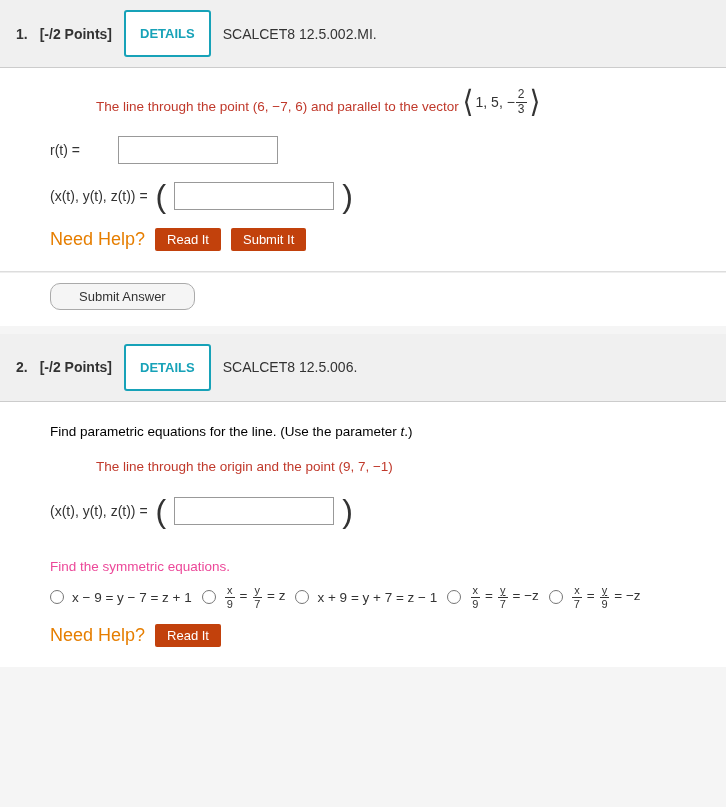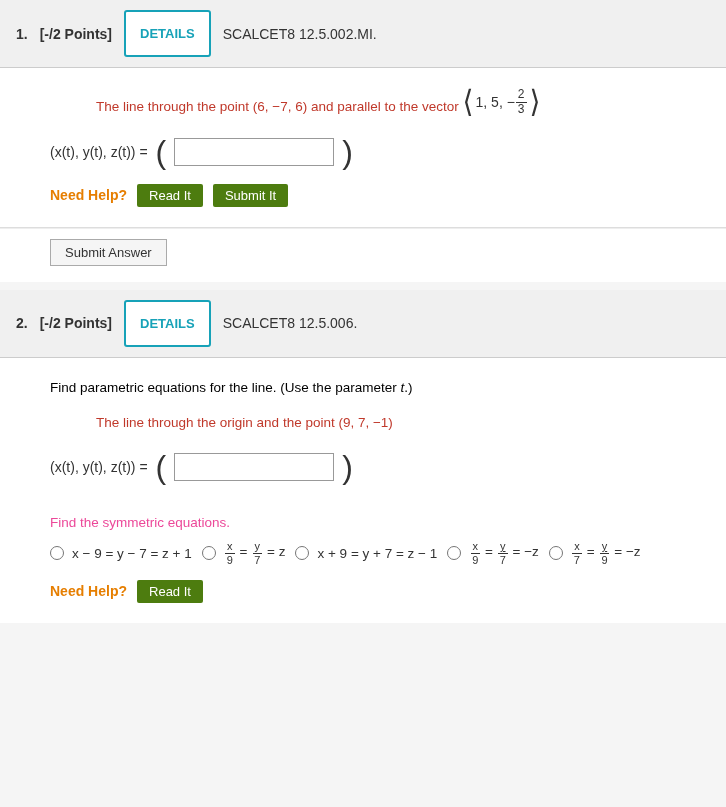--- a/index.html
+++ b/index.html
@@ -104,48 +104,48 @@
 
     .need-help-row {
       display: flex;
       align-items: center;
       gap: 10px;
       margin-top: 14px;
     }
 
     .need-help-label {
       color: #e67e00;
-      font-weight: bold;
-      font-size: 14px;
+      font-weight: normal;
+      font-size: 18px;
     }
 
     .help-btn {
-      background: #4d7c0f;
+      background: #c2410c;
       color: #fff;
       border: none;
       padding: 4px 12px;
       font-size: 13px;
       cursor: pointer;
       border-radius: 2px;
       font-weight: normal;
     }
 
     .submit-section {
       padding: 10px 40px 16px 50px;
       border-top: 1px solid #eee;
     }
 
     .submit-btn {
       border: 1px solid #aaa;
       background: #f5f5f5;
       color: #333;
-      padding: 5px 14px;
+      padding: 5px 28px;
       font-size: 13px;
       cursor: pointer;
-      border-radius: 0;
+      border-radius: 10px;
     }
 
     .divider {
       height: 1px;
       background: #ddd;
       margin: 0 0 0 0;
     }
 
     
     .vector-notation {
@@ -249,20 +249,24 @@
         <span class="angle-bracket-left">⟨</span>
         1, 5, −
         <span class="fraction">
           <span class="numerator">2</span>
           <span class="denominator">3</span>
         </span>
         <span class="angle-bracket-right">⟩</span>
       </span>
     </div>
 
+    <div class="input-row">
+      <span class="math-label">r(t) =</span>
+      <input class="math-input" type="text" value="" style="">
+    </div>
 
     <div class="input-row">
       <span class="math-label">(x(t), y(t), z(t)) =</span>
       <span class="paren-large">(</span>
       <input class="math-input" type="text" value="" style="">
       <span class="paren-large">)</span>
     </div>
 
     <div class="need-help-row">
       <span class="need-help-label">Need Help?</span>

